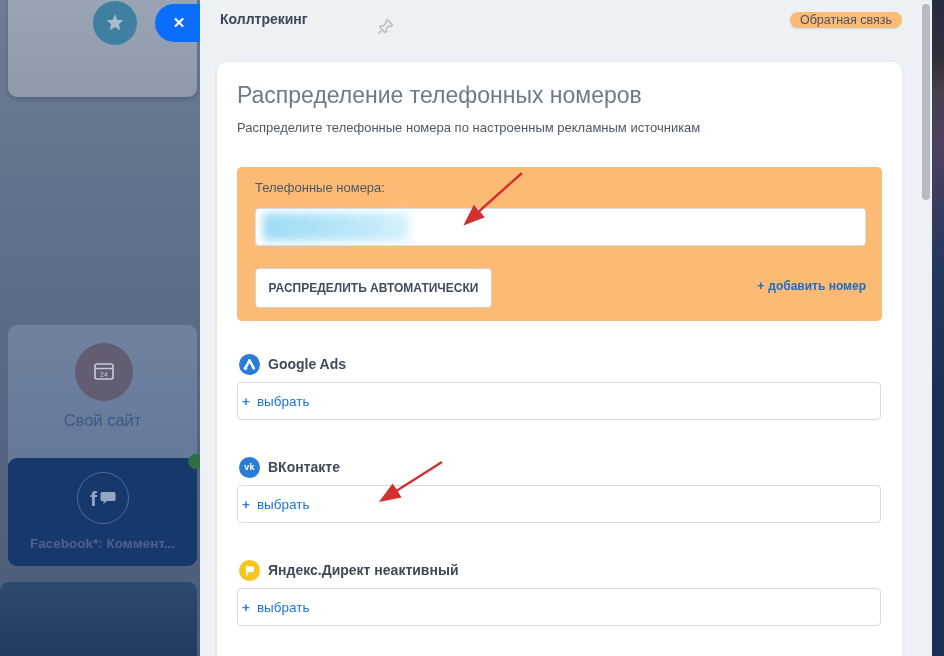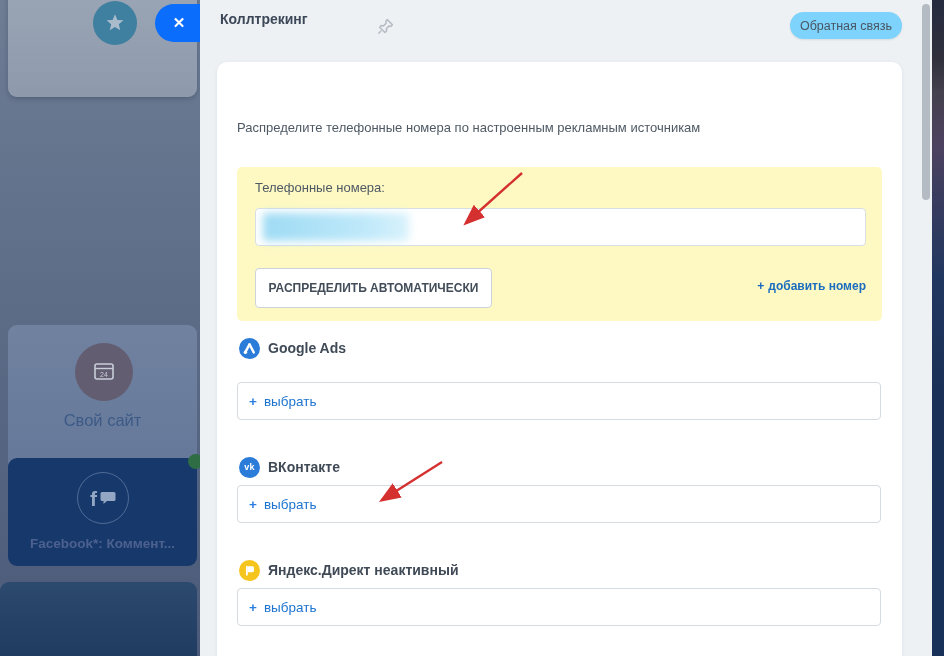--- a/index.html
+++ b/index.html
@@ -29,48 +29,48 @@
   .fb-f{color:#93a6c4;font-size:21px;font-weight:700;line-height:1;}
   .card-fb .label{position:absolute;left:0;right:0;top:78px;font-size:13.5px;font-weight:700;color:#4c6190;}
   .green-dot{position:absolute;left:188px;top:454px;width:15px;height:15px;border-radius:50%;background:#2f6d45;}
   .bottom-card{position:absolute;left:0;top:582px;width:197px;height:74px;border-radius:9px 9px 0 0;
     background:linear-gradient(180deg,#2c4a6e,#203c60);}
 
   
   .panel{position:absolute;left:200px;top:0;width:732px;height:656px;background:#edf1f4;}
   .page-title{position:absolute;left:20px;top:11px;font-size:14px;font-weight:700;color:#3c4858;}
   .pin-btn{position:absolute;left:177px;top:17px;width:18px;height:18px;background:none;border:none;padding:0;cursor:pointer;}
-  .feedback-btn{position:absolute;left:590px;top:12px;width:112px;height:27px;border:none;border-radius:14px;
-    background:#7dd3fc;color:#4a5563;font-size:12.5px;cursor:pointer;box-shadow:0 1px 2px rgba(40,60,90,.12);
+  .feedback-btn{position:absolute;left:590px;top:12px;width:112px;height:16px;border:none;border-radius:14px;
+    background:#fdba74;color:#4a5563;font-size:12.5px;cursor:pointer;box-shadow:0 1px 2px rgba(40,60,90,.12);
     font-family:"Liberation Sans","DejaVu Sans",sans-serif;}
 
   .card{position:absolute;left:17px;top:62px;width:685px;height:600px;background:#ffffff;
     border-radius:10px 10px 0 0;box-shadow:0 1px 4px rgba(30,45,80,.07);}
   .section-title{position:absolute;left:20px;top:20px;font-size:23px;font-weight:400;color:#6e7a88;}
   .section-subtitle{position:absolute;left:20px;top:58px;font-size:13px;color:#4e5964;}
 
-  .phones-box{position:absolute;left:20px;top:105px;width:645px;height:154px;background:#fef9c3;border-radius:5px;}
+  .phones-box{position:absolute;left:20px;top:105px;width:645px;height:154px;background:#fdba74;border-radius:5px;}
   .phones-label{position:absolute;left:18px;top:13px;font-size:13px;color:#4e5964;}
   .phone-input{position:absolute;left:18px;top:41px;width:611px;height:38px;background:#fff;
     border:1px solid #d9dee3;border-radius:4px;box-sizing:border-box;cursor:text;}
   .blur-chip{position:absolute;left:7px;top:4px;width:146px;height:28px;border-radius:3px;
     background:linear-gradient(90deg,#9edbf4,#bfe9fa 70%,#d9f2fc);filter:blur(4px);}
   .distribute-btn{position:absolute;left:18px;top:101px;width:237px;height:40px;background:#fff;
     border:1px solid #cdd3d9;border-radius:4px;font-size:12px;font-weight:700;color:#424d59;cursor:pointer;
     font-family:"Liberation Sans","DejaVu Sans",sans-serif;}
   .add-link{position:absolute;right:16px;top:112px;font-size:12px;font-weight:700;color:#1a6dbf;
     text-decoration:none;cursor:pointer;}
   .add-link .plus{font-weight:700;color:#1565c0;margin-right:4px;}
 
   .src-head{position:absolute;left:22px;height:22px;display:flex;align-items:center;gap:8px;}
   .src-icon{width:21px;height:21px;border-radius:50%;display:flex;align-items:center;justify-content:center;flex:none;}
   .src-name{font-size:14px;font-weight:700;color:#3f4a56;}
   .select-box{position:absolute;left:20px;width:644px;height:38px;background:#fff;border:1px solid #d6dbe0;
     border-radius:4px;box-sizing:border-box;cursor:pointer;display:flex;align-items:center;}
-  .select-link{margin-left:11px;font-size:13.5px;color:#1d74cf;cursor:pointer;}
+  .select-link{margin-left:4px;font-size:13.5px;color:#1d74cf;cursor:pointer;}
   .select-link .plus{color:#2a7de1;font-weight:700;margin-right:7px;}
 
   
   .scroll-thumb{position:absolute;left:722px;top:4px;width:8px;height:196px;border-radius:4px;background:#b5bbc2;cursor:grab;}
   .dark-strip{position:absolute;left:932px;top:0;width:12px;height:656px;
     background:linear-gradient(180deg,#262b40 0%,#30303c 9%,#45414e 14%,#4d4160 22%,#3a3d5f 30%,#22375f 42%,#1a3057 60%,#173158 100%);}
 
   .arrows{position:absolute;left:0;top:0;pointer-events:none;z-index:50;}
 </style>
 </head>
@@ -124,34 +124,35 @@
       <svg width="18" height="18" viewBox="0 0 18 18">
         <g fill="none" stroke="#b5bcc4" stroke-width="1.5" stroke-linecap="round" stroke-linejoin="round">
           <path d="M10.2 2.6l5.2 5.2-1.6 1.6-1.9-.3-2.6 2.6.3 2.2-1.6 1.6-5.3-5.3 1.6-1.6 2.2.3 2.6-2.6-.3-1.9z"></path>
           <line x1="4" y1="14" x2="1.8" y2="16.2"></line>
         </g>
       </svg>
     </button>
     <button class="feedback-btn">Обратная связь</button>
 
     <div class="card">
+      <div class="section-title">Распределение телефонных номеров</div>
       <div class="section-subtitle">Распределите телефонные номера по настроенным рекламным источникам</div>
 
       <div class="phones-box">
         <div class="phones-label">Телефонные номера:</div>
         <div class="phone-input">
           <div class="blur-chip"></div>
         </div>
         <button class="distribute-btn">РАСПРЕДЕЛИТЬ АВТОМАТИЧЕСКИ</button>
         <a class="add-link">
           <span class="plus">+</span><span>добавить номер</span>
         </a>
       </div>
 
-      <div class="src-head" style="top:275px;">
+      <div class="src-head" style="top:291px;">
         <span class="src-icon" style="background:#2b7cd9;">
           <svg width="13" height="13" viewBox="0 0 14 14">
             <g stroke="#fff" stroke-width="2.6" stroke-linecap="round">
                 <line x1="7" y1="2.6" x2="11.6" y2="11.2"></line>
                 <line x1="7" y1="2.6" x2="2.4" y2="11.2"></line>
               </g>
             <circle cx="2.6" cy="11" r="1.9" fill="#fff"></circle>
           </svg>
         </span>
         <span class="src-name">Google Ads</span>

